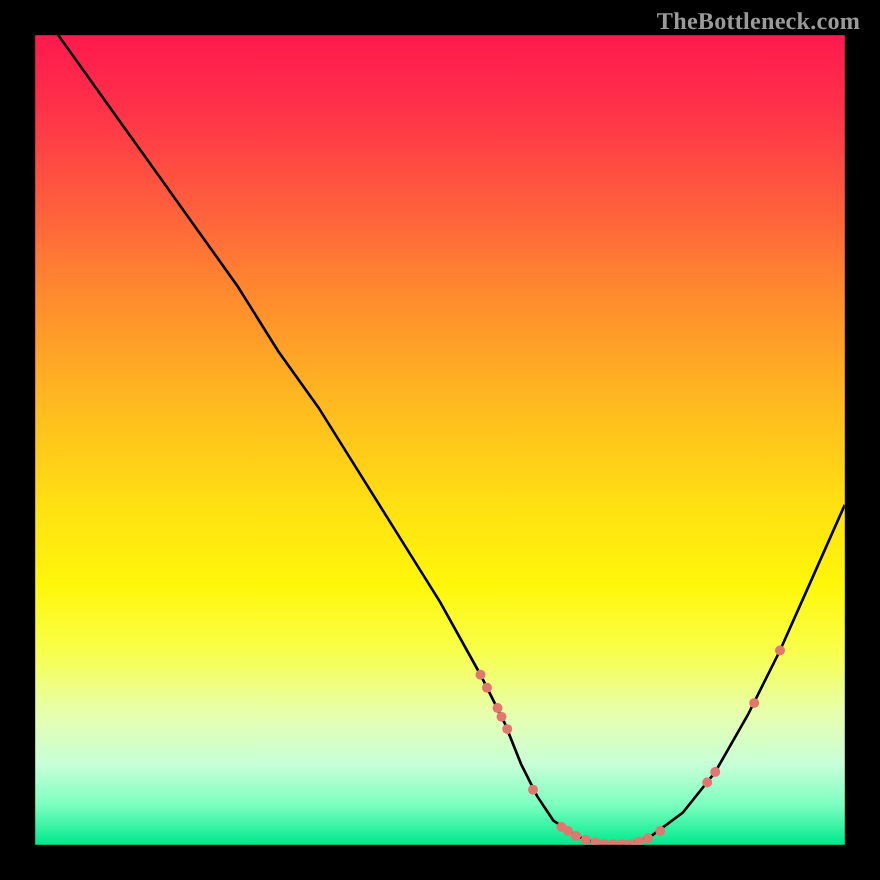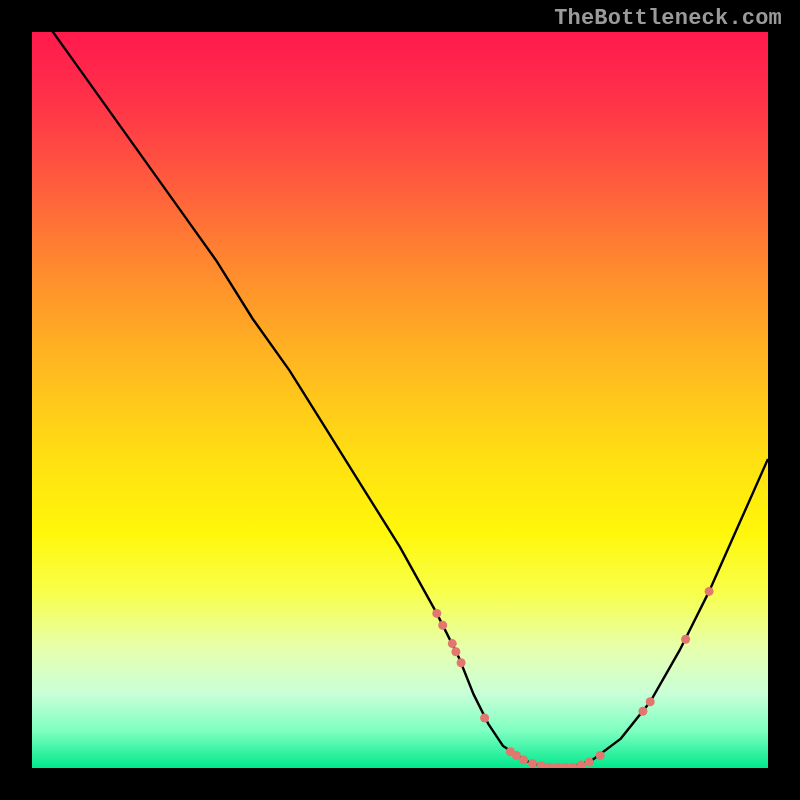--- a/index.html
+++ b/index.html
@@ -51,21 +51,21 @@
     position: absolute;
     left: 0;
     top: 0;
     width: 736px;
     height: 736px;
   }
   .watermark {
     position: absolute;
     top: 6px;
     right: 18px;
-    font-family: Liberation Mono, monospace;
+    font-family: Liberation Serif, serif;
     font-size: 22px;
     font-weight: 600;
     color: #9a9a9a;
     letter-spacing: 0.2px;
     user-select: none;
   }
 </style>
 </head>
 <body>
 

